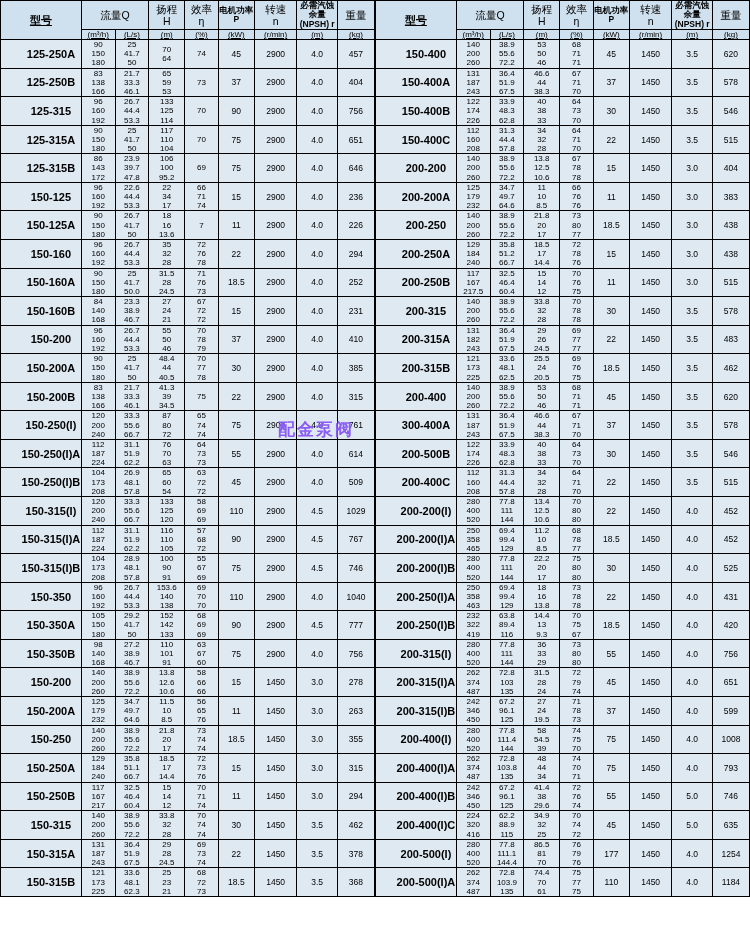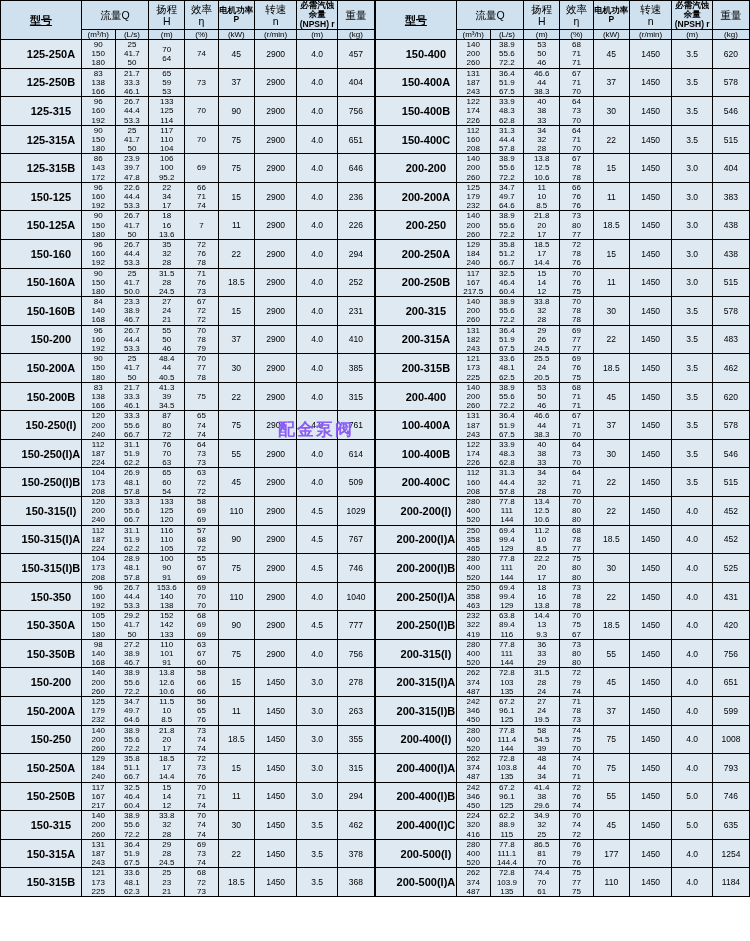--- a/index.html
+++ b/index.html
@@ -4,21 +4,21 @@
 <style>
   html,body{margin:0;padding:0;background:#ffffff;}
   body{font-family:"Liberation Sans", sans-serif;}
   #page{width:750px;height:941px;position:relative;background:#fff;display:flex;gap:0;}
   .half{width:375px;box-sizing:border-box;}
   table{border-collapse:collapse;width:375px;table-layout:fixed;}
   td,th{border:1px solid #000;padding:0;text-align:center;vertical-align:middle;background:#dfe9f2;}
   thead th{background:#cfe0ee;font-weight:normal;}
   .hdr-model{font-size:11px;font-weight:bold;text-decoration:underline;}
   .hdr-main{font-size:10.5px;font-weight:normal;line-height:1.15;}
-  .hdr-sub{font-size:8px;font-weight:normal;}
+  .hdr-sub{font-size:8px;font-weight:normal;text-decoration:underline;}
   .hdr-small{font-size:8.5px;font-weight:bold;line-height:1.1;}
   .model{font-size:11px;font-weight:bold;padding-left:20px;}
   .num{font-size:8px;line-height:1.15;white-space:pre-line;}
   .single{font-size:8.5px;}
   col.c-model{width:72px;}
   col.c-q1{width:30px;}
   col.c-q2{width:30px;}
   col.c-h{width:32px;}
   col.c-e{width:30px;}
   col.c-p{width:32px;}
@@ -906,40 +906,40 @@
 46</td>
             <td class="num">68
 71
 71</td>
             <td class="single">45</td>
             <td class="single">1450</td>
             <td class="single">3.5</td>
             <td class="single">620</td>
           </tr>
           <tr>
-            <td class="model">100-400A</td>
+            <td class="model">300-400A</td>
             <td class="num">131
 187
 243</td>
             <td class="num">36.4
 51.9
 67.5</td>
             <td class="num">46.6
 44
 38.3</td>
             <td class="num">67
 71
 70</td>
             <td class="single">37</td>
             <td class="single">1450</td>
             <td class="single">3.5</td>
             <td class="single">578</td>
           </tr>
           <tr>
-            <td class="model">100-400B</td>
+            <td class="model">200-500B</td>
             <td class="num">122
 174
 226</td>
             <td class="num">33.9
 48.3
 62.8</td>
             <td class="num">40
 38
 33</td>
             <td class="num">64

